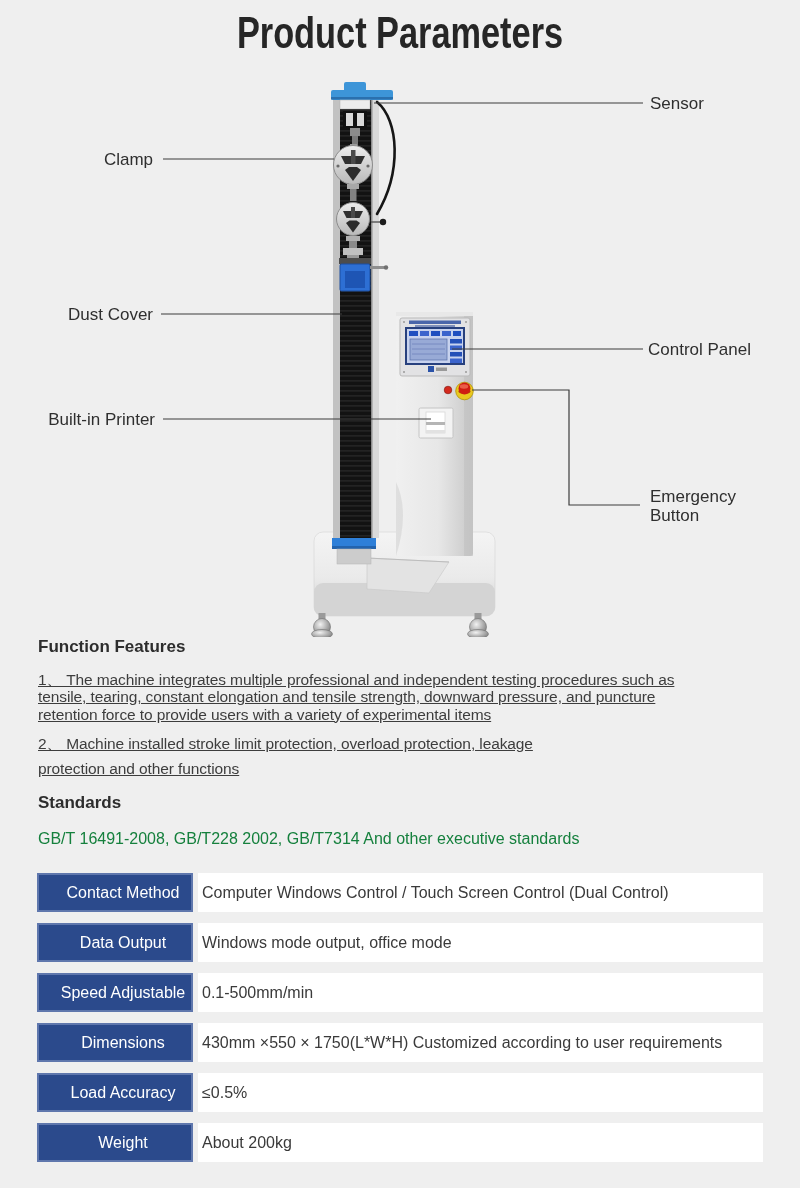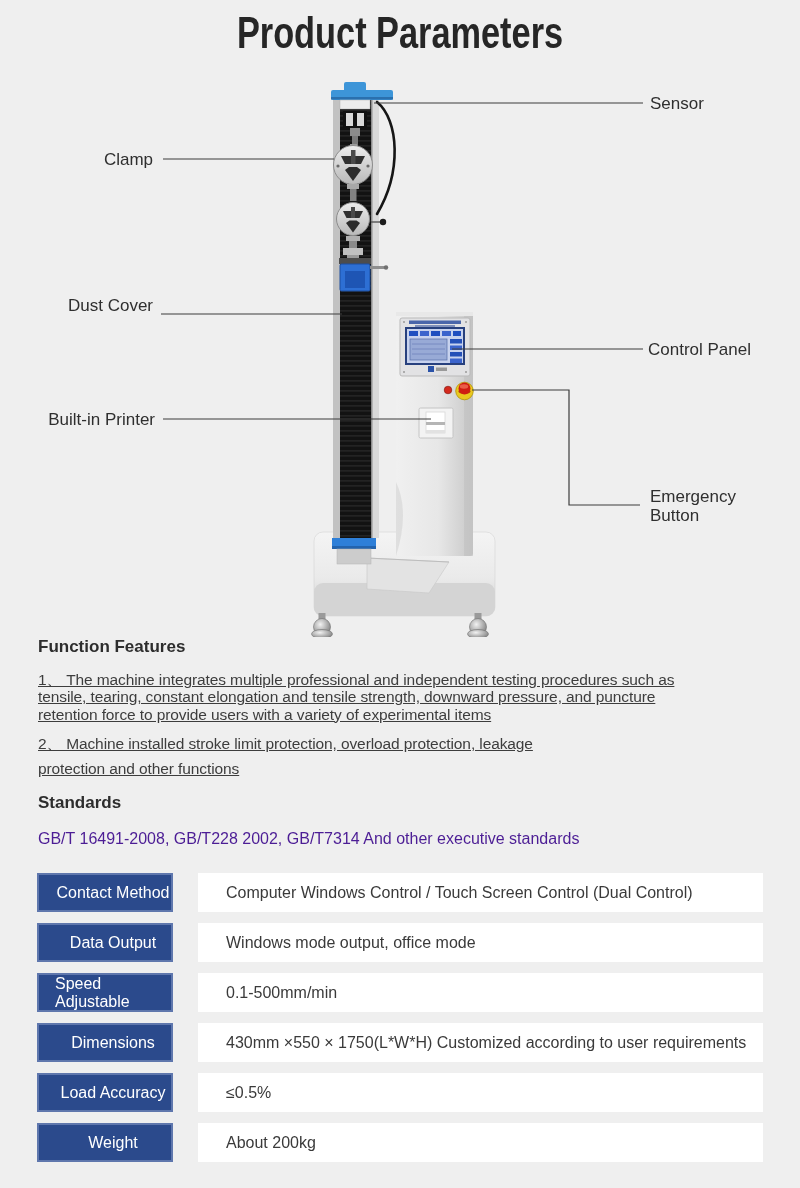--- a/index.html
+++ b/index.html
@@ -21,46 +21,46 @@
 
   
   .figure{position:relative;width:800px;height:575px;}
   .figure svg{position:absolute;left:0;top:0;}
   .callout{
     position:absolute;font-size:17px;line-height:19px;color:#2f2f2f;
     white-space:nowrap;
   }
   .c-sensor{left:650px;top:32px;}
   .c-clamp{right:647px;top:88px;text-align:right;}
-  .c-dust{right:647px;top:234px;text-align:right;}
+  .c-dust{right:647px;top:243px;text-align:right;}
   .c-control{left:648px;top:278px;}
   .c-printer{right:645px;top:348px;text-align:center;}
   .c-emergency{left:650px;top:425px;width:100px;white-space:normal;}
 
   
   .features{margin:0 38px;}
   .sec-heading{font-size:17px;line-height:17px;font-weight:bold;color:#2d2d2d;margin:0;padding-top:1px;}
   .f-lines{margin-top:16px;}
   .f-line{font-size:15.5px;line-height:17.3px;color:#3d3d3d;letter-spacing:-0.1px;white-space:nowrap;text-decoration:underline;}
   .item2{margin-top:12px;}
   .item2 .f-line + .f-line{margin-top:8px;}
   .standards{margin:16px 38px 0;}
-  .standards p{margin:19px 0 0;font-size:16px;line-height:18px;color:#4c1d95;}
+  .standards p{margin:19px 0 0;font-size:16px;line-height:18px;color:#15803d;}
 
   
   .spec{margin-top:25px;}
   .spec-row{position:relative;height:39px;margin:0 37px 11px;}
   .spec-label{
-    position:absolute;left:0;top:0;width:136px;height:39px;box-sizing:border-box;
+    position:absolute;left:0;top:0;width:156px;height:39px;box-sizing:border-box;
     background:#2b4a8c;border:2px solid #5f77ad;color:#fff;font-size:16px;
     display:flex;align-items:center;justify-content:center;padding-left:16px;
   }
   .spec-value{
     position:absolute;left:161px;right:0;top:0;height:39px;box-sizing:border-box;
-    background:#ffffff;display:flex;align-items:center;padding-left:28px;
+    background:#ffffff;display:flex;align-items:center;padding-left:4px;
     font-size:16px;color:#3a3a3a;
   }
 </style>
 </head>
 <body>
 
 <div class="page">
 
   <div class="title-wrap">
     <h1 class="page-title">Product Parameters</h1>

